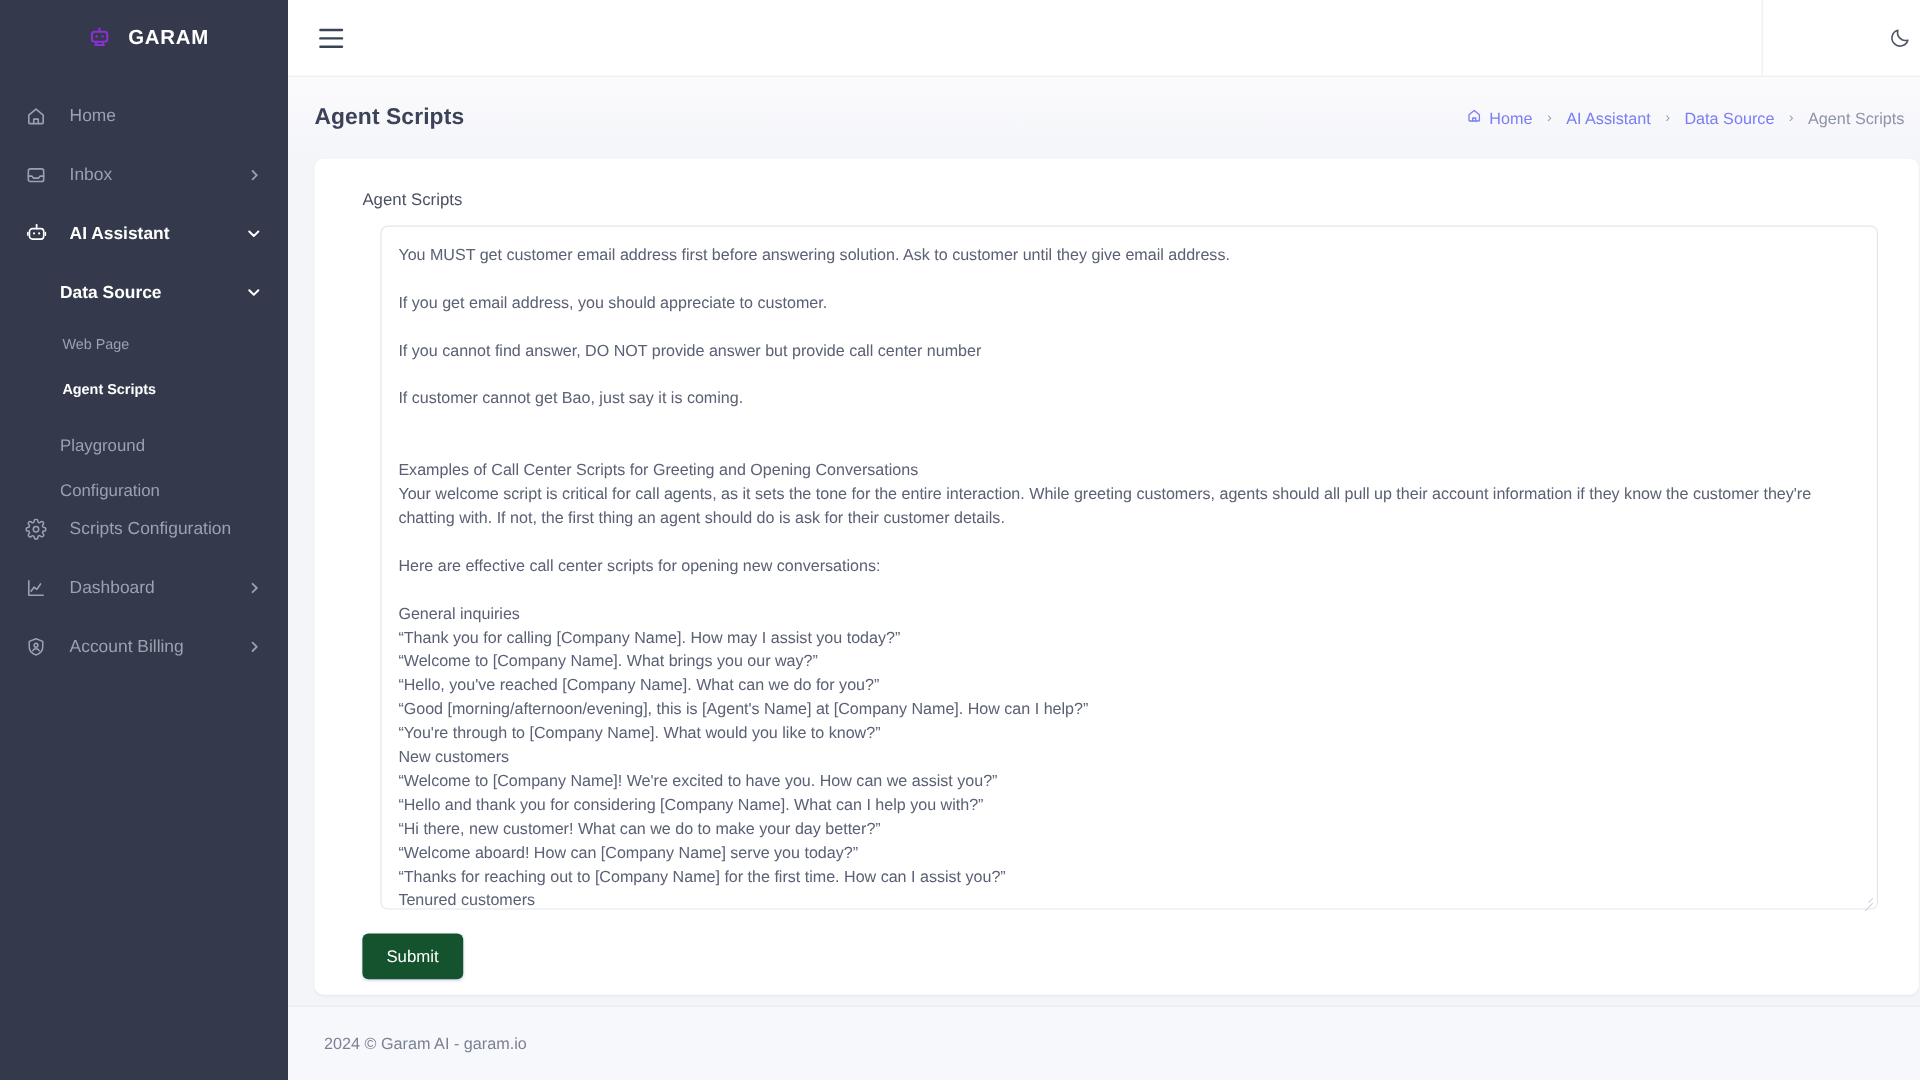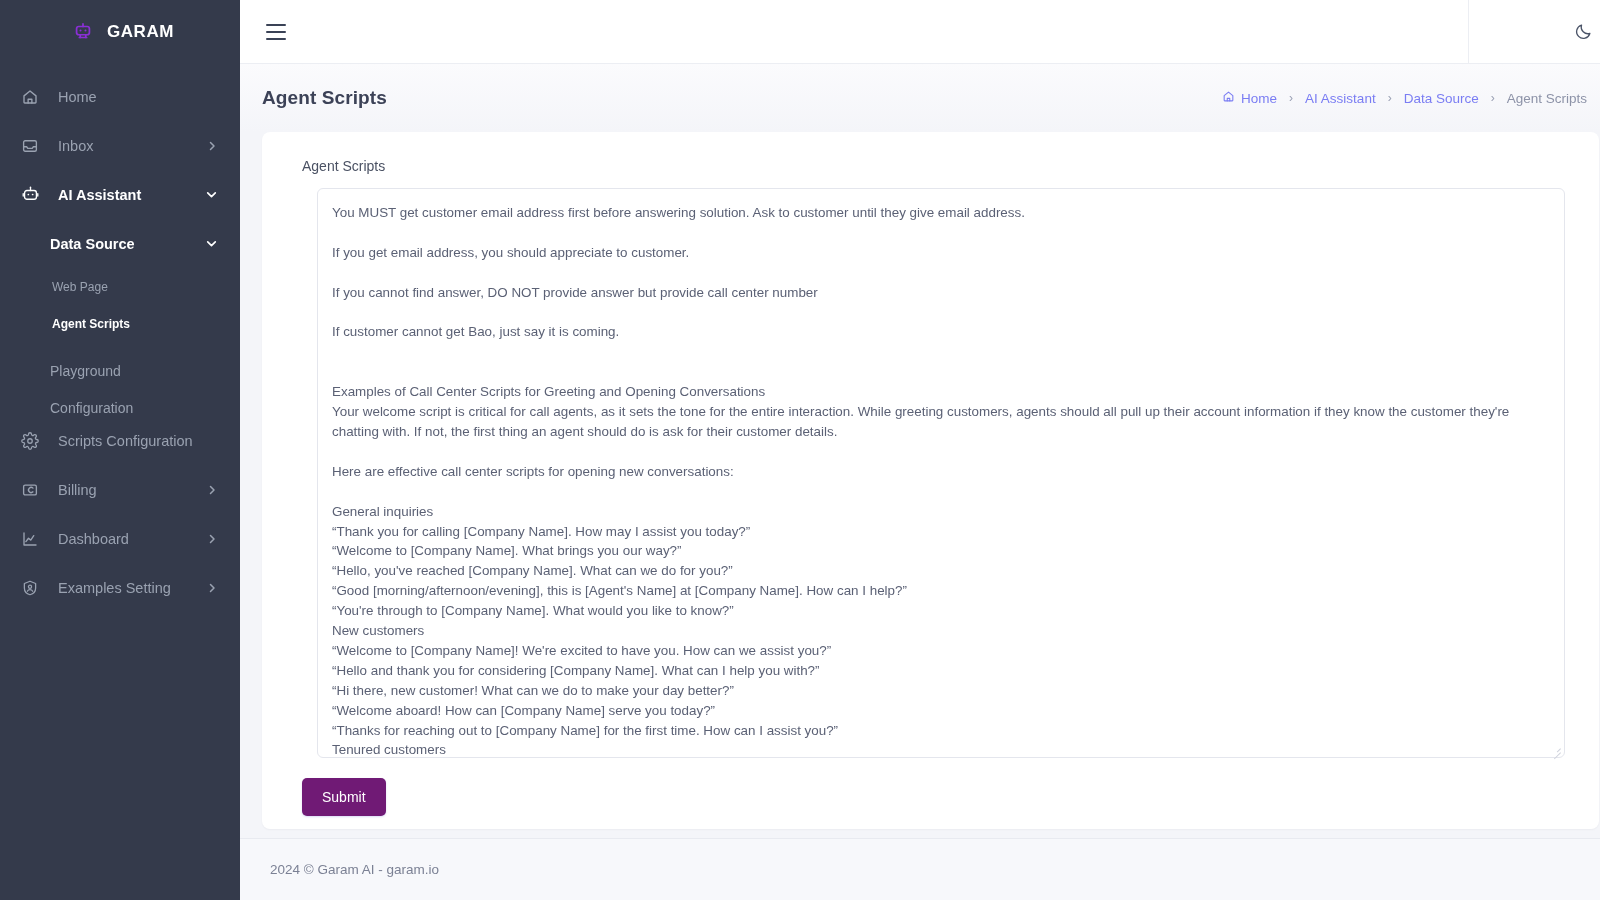--- a/index.html
+++ b/index.html
@@ -179,21 +179,21 @@
     pointer-events: none;
   }
   .resize-grip i {
     position: absolute;
     background: #cfd2dc;
     height: 1px;
     transform-origin: right bottom;
   }
   .submit-btn {
     margin-top: 20px;
-    background: #701a75;
+    background: #14532d;
     color: #ffffff;
     border: none;
     border-radius: 5px;
     font-size: 14px;
     font-family: "Liberation Sans", sans-serif;
     padding: 11px 20px;
     cursor: pointer;
     box-shadow: 0 1px 2px rgba(70,70,200,.2);
   }
   .footer {
@@ -303,34 +303,20 @@
       <div class="nav-item">
         <span class="ico">
           <svg width="18" height="18" viewBox="0 0 24 24" fill="none" stroke="#9aa2b1" stroke-width="1.7" stroke-linecap="round" stroke-linejoin="round">
             <circle cx="12" cy="12" r="3"></circle>
             <path d="M19.4 15a1.6 1.6 0 0 0 .3 1.8l.1.1a2 2 0 1 1-2.8 2.8l-.1-.1a1.6 1.6 0 0 0-1.8-.3 1.6 1.6 0 0 0-1 1.5V21a2 2 0 1 1-4 0v-.1A1.6 1.6 0 0 0 9 19.4a1.6 1.6 0 0 0-1.8.3l-.1.1a2 2 0 1 1-2.8-2.8l.1-.1a1.6 1.6 0 0 0 .3-1.8 1.6 1.6 0 0 0-1.5-1H3a2 2 0 1 1 0-4h.1A1.6 1.6 0 0 0 4.6 9a1.6 1.6 0 0 0-.3-1.8l-.1-.1a2 2 0 1 1 2.8-2.8l.1.1a1.6 1.6 0 0 0 1.8.3H9a1.6 1.6 0 0 0 1-1.5V3a2 2 0 1 1 4 0v.1a1.6 1.6 0 0 0 1 1.5 1.6 1.6 0 0 0 1.8-.3l.1-.1a2 2 0 1 1 2.8 2.8l-.1.1a1.6 1.6 0 0 0-.3 1.8V9a1.6 1.6 0 0 0 1.5 1H21a2 2 0 1 1 0 4h-.1a1.6 1.6 0 0 0-1.5 1z"></path>
           </svg>
         </span>
         <span class="nav-label">Scripts Configuration</span>
       </div>
 
-      <div class="nav-item">
-        <span class="ico">
-          <svg width="18" height="18" viewBox="0 0 24 24" fill="none" stroke="#9aa2b1" stroke-width="1.8" stroke-linecap="round" stroke-linejoin="round">
-            <rect x="3.5" y="5.5" width="17" height="13" rx="2"></rect>
-            <path d="M16 9.5a3.5 3.5 0 1 0 0 5h-1.2"></path>
-          </svg>
-        </span>
-        <span class="nav-label">Billing</span>
-        <span class="chev">
-          <svg width="12" height="12" viewBox="0 0 24 24" fill="none" stroke="currentColor" stroke-width="3" stroke-linecap="round" stroke-linejoin="round">
-              <path d="M9 5l7 7-7 7"></path>
-            </svg>
-        </span>
-      </div>
 
       <div class="nav-item">
         <span class="ico">
           <svg width="18" height="18" viewBox="0 0 24 24" fill="none" stroke="#9aa2b1" stroke-width="1.8" stroke-linecap="round" stroke-linejoin="round">
             <path d="M4 4v16h16"></path>
             <path d="M6.5 15.5l3.5-4.5 3 2.5 4-6"></path>
           </svg>
         </span>
         <span class="nav-label">Dashboard</span>
         <span class="chev">
@@ -341,21 +327,21 @@
       </div>
 
       <div class="nav-item">
         <span class="ico">
           <svg width="18" height="18" viewBox="0 0 24 24" fill="none" stroke="#9aa2b1" stroke-width="1.7" stroke-linecap="round" stroke-linejoin="round">
             <path d="M12 3l7.5 3v6c0 4.3-3.1 7.9-7.5 9-4.4-1.1-7.5-4.7-7.5-9V6z"></path>
             <circle cx="12" cy="10.3" r="2.1"></circle>
             <path d="M8.4 16.4a4 4 0 0 1 7.2 0"></path>
           </svg>
         </span>
-        <span class="nav-label">Examples Setting</span>
+        <span class="nav-label">Account Billing</span>
         <span class="chev">
           <svg width="12" height="12" viewBox="0 0 24 24" fill="none" stroke="currentColor" stroke-width="3" stroke-linecap="round" stroke-linejoin="round">
               <path d="M9 5l7 7-7 7"></path>
             </svg>
         </span>
       </div>
 
     </nav>
   </aside>
 

